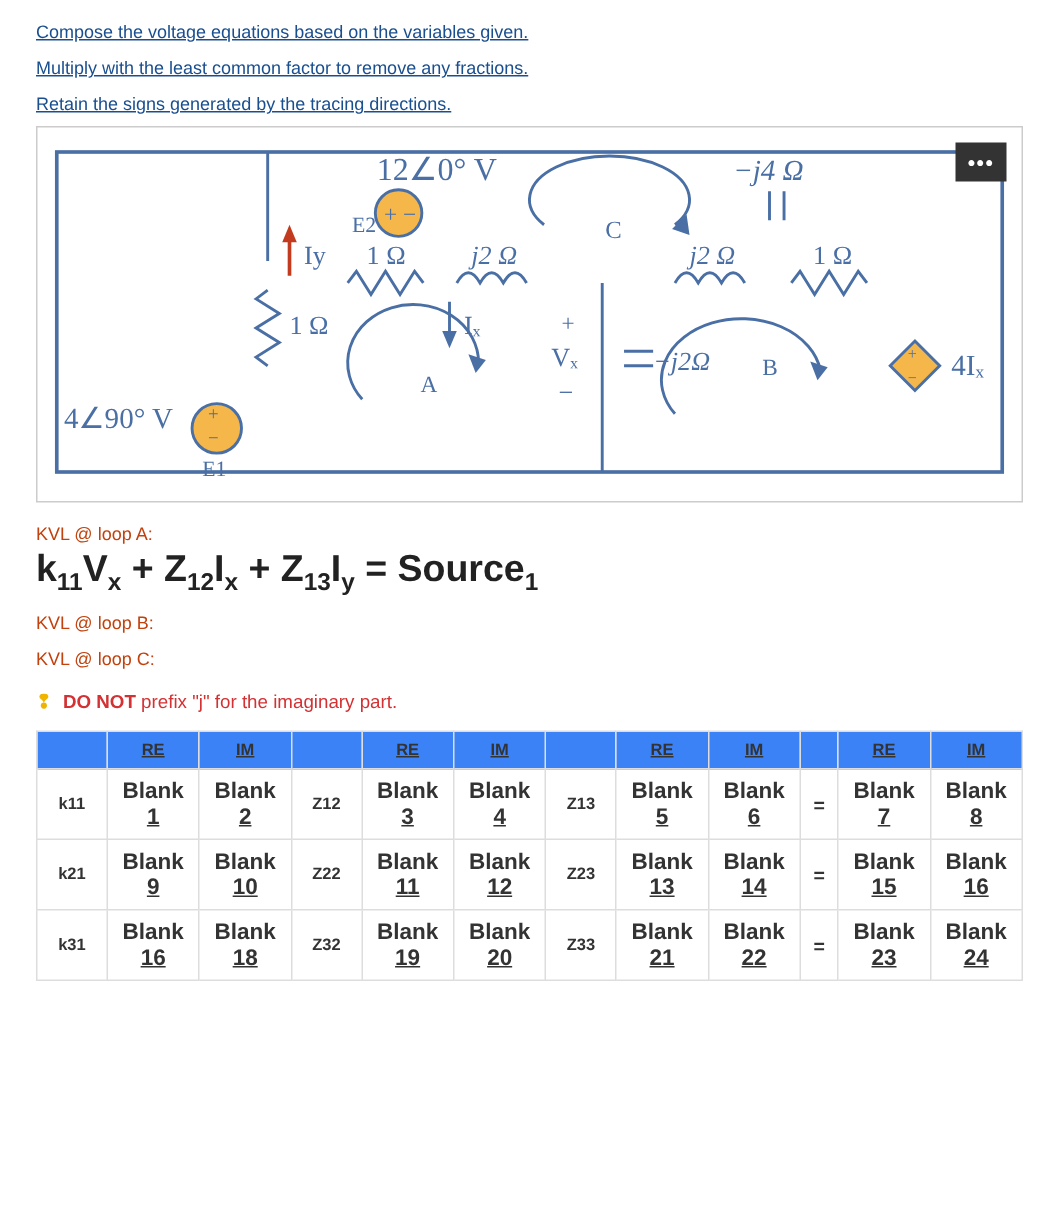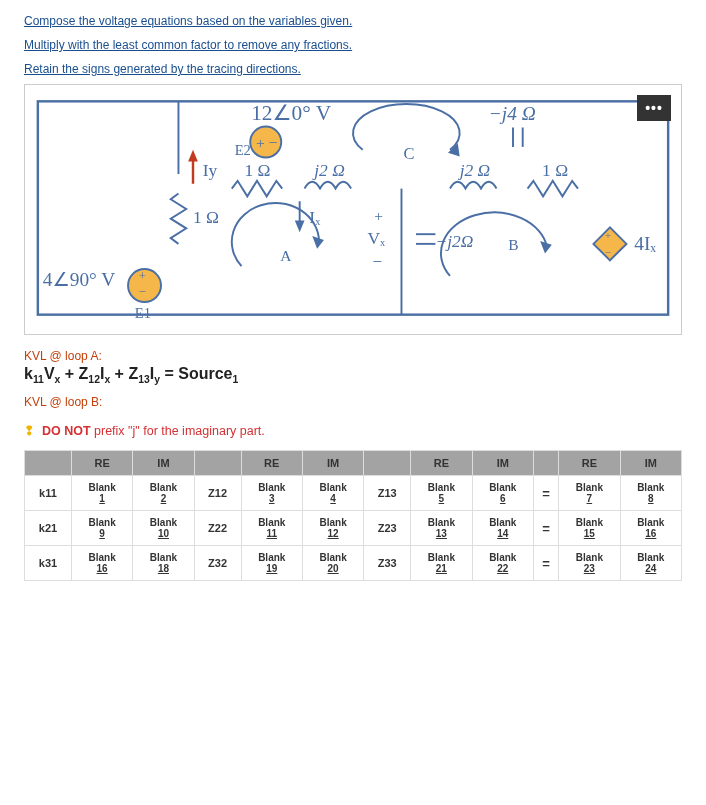--- a/index.html
+++ b/index.html
@@ -5,29 +5,29 @@
   * { box-sizing: border-box; margin: 0; padding: 0; }
   body { font-family: Arial, sans-serif; font-size: 13px; color: #333; background: #fff; width: 706px; }
   .wrap { padding: 12px 24px; }
   .instr { color: #1a4f8f; font-size: 12px; line-height: 1.5; margin-bottom: 6px; }
   .instr u { text-decoration: underline; }
   .circuit-box { border: 1px solid #ccc; padding: 8px; position: relative; margin-bottom: 14px; }
   .more-btn { position: absolute; top: 10px; right: 10px; width: 34px; height: 26px; background: #333; color: #fff; display: flex; align-items: center; justify-content: center; font-weight: bold; letter-spacing: 1px; font-size: 14px; cursor: pointer; }
   .circuit-svg { width: 100%; height: 230px; }
   .svgtext { font-family: 'Times New Roman', serif; fill: #4a6fa5; }
   .kvl-label { font-size: 12px; color: #c2410c; margin-top: 10px; margin-bottom: 2px; }
-  .eq { font-size: 16px; font-weight: bold; color: #222; margin-bottom: 8px; }
+  .eq { font-size: 25px; font-weight: bold; color: #222; margin-bottom: 8px; }
   .eq sub { font-size: 0.65em; }
   .donot { color: #d33133; font-size: 12.5px; margin: 14px 0 12px 0; }
   .donot .bang { color: #f0b400; font-weight: bold; margin-right: 4px; }
   table { border-collapse: collapse; width: 100%; margin-top: 4px; table-layout: fixed; }
   th, td { border: 1px solid #ddd; text-align: center; font-size: 11px; padding: 6px 2px; }
-  th { background: #a3a3a3; font-weight: bold; }
+  th { background: #3b82f6; font-weight: bold; text-decoration: underline; }
   td.name { font-weight: bold; color: #333; }
-  .blankcell { font-weight: bold; font-size: 10px; margin-left: 12px; }
+  .blankcell { font-weight: bold; font-size: 15px; margin-left: 12px; }
   .blanknum { text-decoration: underline; display: inline-block; min-width: 14px; }
   td.eqcol { font-weight: bold; font-size: 13px; }
   col.c-name { width: 6.5%; }
   col.c-re   { width: 8.5%; }
   col.c-im   { width: 8.5%; }
   col.c-eq   { width: 3.5%; }
 </style>
 </head>
 <body>
 <div class="wrap">
@@ -103,20 +103,21 @@
     <text class="svgtext" x="590" y="164" font-size="11">−</text>
     <text class="svgtext" x="620" y="158" font-size="20">4Iₓ</text>
   </svg>
 </div>
 
 <div class="kvl-label">KVL @ loop A:</div>
 <div class="eq">k<sub>11</sub>V<sub>x</sub> + Z<sub>12</sub>I<sub>x</sub> + Z<sub>13</sub>I<sub>y</sub> = Source<sub>1</sub></div>
 
 <div class="kvl-label">KVL @ loop B:</div>
 
+<div class="kvl-label">KVL @ loop C:</div>
 
 <div class="donot">
   <span class="bang">❢</span>
   <b>DO NOT</b><span> prefix "j" for the imaginary part.</span>
 </div>
 
 <table>
   <colgroup>
     <col class="c-name">
         <col class="c-re">

